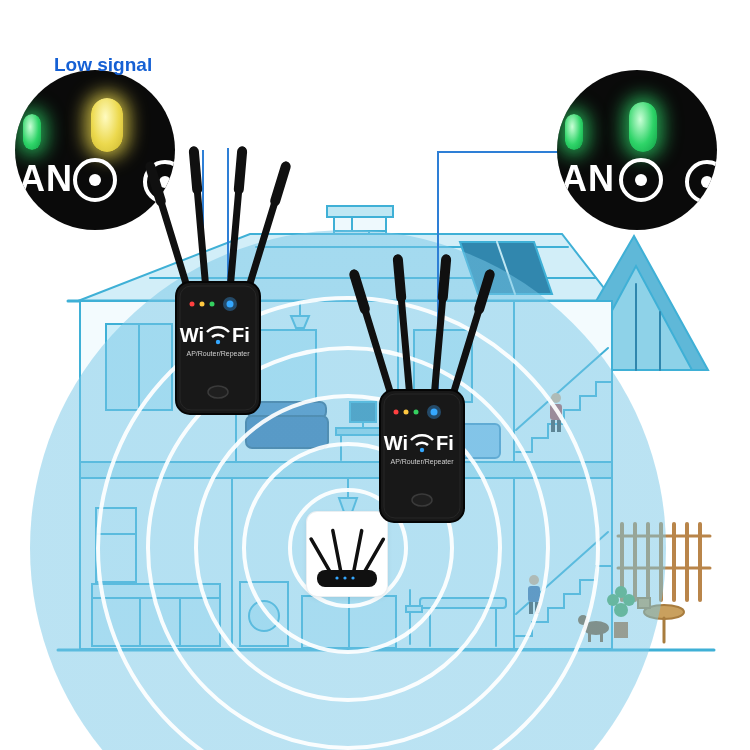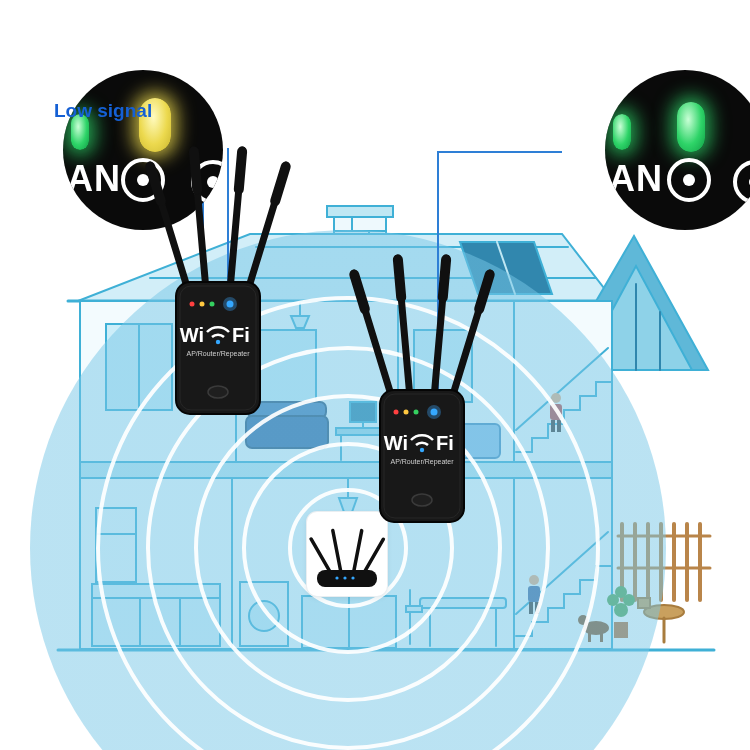--- a/index.html
+++ b/index.html
@@ -15,42 +15,42 @@
   .r2 { left:242px; top:442px; width:212px; height:212px; }
   .r3 { left:194px; top:394px; width:308px; height:308px; }
   .r4 { left:146px; top:346px; width:404px; height:404px; }
   .r5 { left:96px;  top:296px; width:504px; height:504px; }
 
   
   .conn { position:absolute; background:#2e7fd6; z-index:4; }
 
   
   .callout { position:absolute; width:160px; height:160px; border-radius:50%; background:#0a0a0a;
-    overflow:hidden; z-index:5;margin-left:48px; }
+    overflow:hidden; z-index:5; }
   .led { position:absolute; border-radius:16px; }
   .led.green { background:radial-gradient(ellipse at 40% 35%, #c9ffd6 0%, #2ed468 55%, #0f9c44 100%);
     box-shadow:0 0 18px 6px rgba(46,212,104,.75); }
   .led.yellow { background:radial-gradient(ellipse at 45% 35%, #fffbc0 0%, #ecd94e 55%, #c9b52e 100%);
     box-shadow:0 0 18px 6px rgba(236,217,78,.8); }
   .port-label { position:absolute; color:#ffffff; font-size:36px; font-weight:bold; letter-spacing:1px; }
   .ring-icon { position:absolute; width:44px; height:44px; border:4px solid #ffffff; border-radius:50%;
     display:flex; align-items:center; justify-content:center; }
   .ring-icon i { display:block; width:12px; height:12px; background:#ffffff; border-radius:50%; }
 
   
   .house-svg { position:absolute; left:0; top:0; z-index:1; }
   .repeater-svg { position:absolute; z-index:6; }
   .repeater-left { left:138px; top:132px; }
   .repeater-right { left:342px; top:240px; }
   .router-box { position:absolute; left:307px; top:512px; width:80px; height:84px; background:#ffffff;
     border-radius:10px; box-shadow:0 0 0 1px #e9eef1, 0 2px 6px rgba(0,0,0,.08); z-index:5;
     display:flex; align-items:flex-end; justify-content:center; }
 
   
-  .sig-label { position:absolute; color:#1560d4; font-weight:bold; font-size:19px; z-index:7;margin-top:46px; }
+  .sig-label { position:absolute; color:#1560d4; font-weight:bold; font-size:19px; z-index:7; }
   .sig-label.low { left:54px; top:54px; }
   .sig-label.strong { left:560px; top:54px; }
 </style>
 </head>
 <body>
 
 <div class="stage">
 
   <svg class="house-svg" width="750" height="750" viewBox="0 0 750 750">
     <g stroke="#3fb0d6" stroke-width="2" fill="none" stroke-linecap="round">

